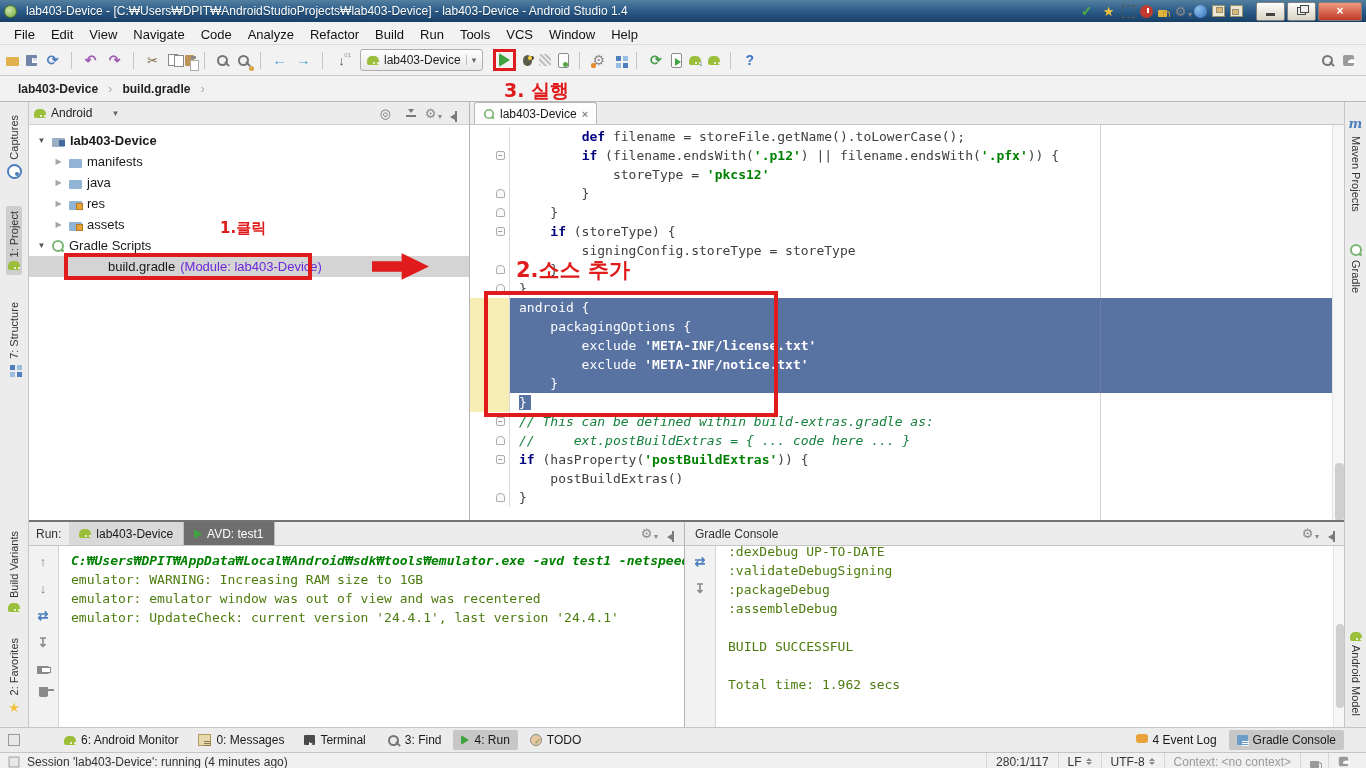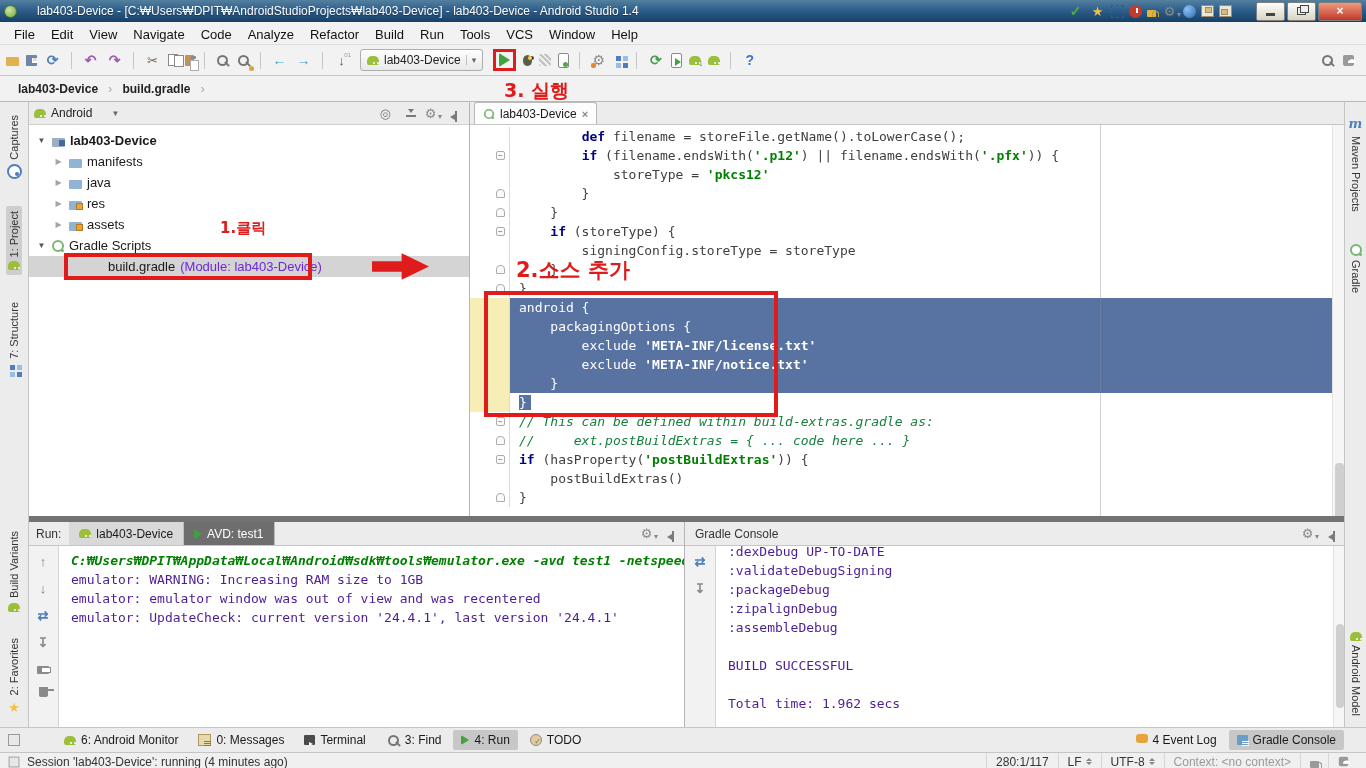--- a/index.html
+++ b/index.html
@@ -1,21 +1,21 @@
 <!DOCTYPE html>
 <html><head>
 <meta charset="utf-8">
 <style>
   html,body{margin:0;padding:0;width:1366px;height:768px;overflow:hidden;background:#d4d0c8;
     font-family:"Liberation Sans",sans-serif;-webkit-font-smoothing:antialiased}
   .app{width:1366px;height:768px;position:relative;background:#f2f2f2;font-size:12px;color:#1a1a1a}
 
   
   .titlebar{height:22px;background:linear-gradient(180deg,#54809f 0%,#2e5f8c 45%,#173f66 100%);
-    display:flex;align-items:center;padding:0 4px;gap:20px}
+    display:flex;align-items:center;padding:0 4px;gap:9px}
   .titlebar .title{color:#fff;font-size:12px;flex:1;white-space:nowrap;overflow:hidden;text-shadow:0 1px 1px rgba(0,0,0,.4)}
   .tbtools{display:flex;align-items:center;gap:5px;margin-right:4px}
   .wbtns{display:flex;gap:2px}
   .wbtn{width:27px;height:17px;background:linear-gradient(#fdfdfb,#d8d4c4);border:1px solid #7f7f7f;border-radius:2px;
     display:flex;align-items:center;justify-content:center;color:#333;font-size:10px}
   .wbtn.close{width:42px;background:linear-gradient(#ef9a7e,#c0392b);color:#fff;font-weight:bold;font-size:12px}
   .wbtn .minbar{width:9px;height:3px;background:#444;margin-top:6px}
   .wbtn .rest{width:7px;height:6px;border:1px solid #444;position:relative;background:#eee}
   .wbtn .rest::before{content:'';position:absolute;left:2px;top:-3px;width:7px;height:6px;border:1px solid #444;background:#eee}
 
@@ -49,21 +49,21 @@
   .stripe.left{left:0;width:28px;border-right:1px solid #c5c5c5}
   .stripe.right{right:0;width:21px;border-left:1px solid #c5c5c5}
   .sgroup{display:flex;flex-direction:column;align-items:center}
   .sgroup.top{margin-top:8px;gap:22px}
   .sgroup.bot{position:absolute;bottom:6px;gap:16px}
   .sbtn{display:flex;flex-direction:column;align-items:center;gap:4px;padding:5px 2px;border-radius:2px}
   .sbtn.sel{background:#cecece}
   .vlbl{font-size:11px;color:#333;writing-mode:vertical-rl;white-space:nowrap}
   .vlbl.up{transform:rotate(180deg)}
 
-  .mainrow{margin:0 21px 0 28px;height:420px;display:flex;border-bottom:6px solid #737373;box-sizing:border-box}
+  .mainrow{margin:0 21px 0 28px;height:420px;display:flex;border-bottom:2px solid #737373;box-sizing:border-box}
   .botrow{margin:0 21px 0 28px;height:205px;display:flex;box-sizing:border-box}
 
   
   .project{width:442px;border-right:1px solid #b5b5b5;box-sizing:border-box;background:#fff;display:flex;flex-direction:column}
   .pp-head{height:22px;background:#ececec;border-bottom:1px solid #d0d0d0;display:flex;align-items:center;padding:0 6px;gap:5px}
   .pp-title{font-size:12px;color:#222;display:flex;align-items:center;gap:5px}
   .pp-title .arr{font-size:8px;color:#666;margin-left:14px}
   .pp-spacer{flex:1}
   .pp-icons{display:flex;align-items:center;gap:9px;padding-right:4px}
   .pp-body{flex:1;position:relative;background:#fff;padding-top:5px}
@@ -107,21 +107,21 @@
   .runpanel{width:657px;border-right:1px solid #b5b5b5;box-sizing:border-box;display:flex;flex-direction:column;background:#fff}
   .panel-head{height:23px;background:#ececec;border-bottom:1px solid #c5c5c5;display:flex;align-items:center;font-size:12px}
   .ph-label{padding:0 8px;color:#333}
   .rtab{height:23px;display:flex;align-items:center;gap:5px;padding:0 10px;background:#d9d9d9;border-right:1px solid #bdbdbd;box-sizing:border-box}
   .rtab.sel{background:#6e6e6e;color:#fff}
   .ph-spacer{flex:1}
   .ph-icons{display:flex;align-items:center;gap:10px;padding-right:8px}
   .panel-body{flex:1;display:flex;min-height:0}
   .side{width:31px;background:#f2f2f2;border-right:1px solid #d5d5d5;display:flex;flex-direction:column;align-items:center;padding-top:7px;gap:10px;box-sizing:border-box}
   .console{flex:1;background:#fff;font-family:"DejaVu Sans Mono",monospace;font-size:13px;padding:5px 12px;overflow:hidden;position:relative}
-  .conl{height:19px;line-height:19px;white-space:pre;color:#4c1d95}
+  .conl{height:19px;line-height:19px;white-space:pre;color:#4d7c0f}
   .conl.cmdline{color:#008000;font-style:italic;font-weight:bold}
   .conl.clip{margin-top:-9px}
 
   
   .gradlepanel{flex:1;display:flex;flex-direction:column;background:#fff;min-width:0}
   .gc-title{padding:0 10px;color:#333}
   .gc-scroll{position:absolute;right:0;top:0;bottom:0;width:11px;background:#f6f6f6;border-left:1px solid #e3e3e3}
   .gc-thumb{position:absolute;right:1px;width:8px;border-radius:4px;background:#cfcfcf}
 
   
@@ -629,21 +629,20 @@
               <span class="ic i-rerun"></span>
               <span class="ic i-import"></span>
             </div>
           <div class="console">
             <div class="gc-scroll">
               <div class="gc-thumb" style="top:78px;height:84px"></div>
             </div>
           <div class="conl clip">:dexDebug UP-TO-DATE</div>
               <div class="conl">:validateDebugSigning</div>
               <div class="conl">:packageDebug</div>
-              <div class="conl">:zipalignDebug</div>
               <div class="conl">:assembleDebug</div>
               <div class="conl"> </div>
               <div class="conl">BUILD SUCCESSFUL</div>
               <div class="conl"> </div>
               <div class="conl">Total time: 1.962 secs</div>
             </div>
         </div>
       </div>
     </div>
   </div>

